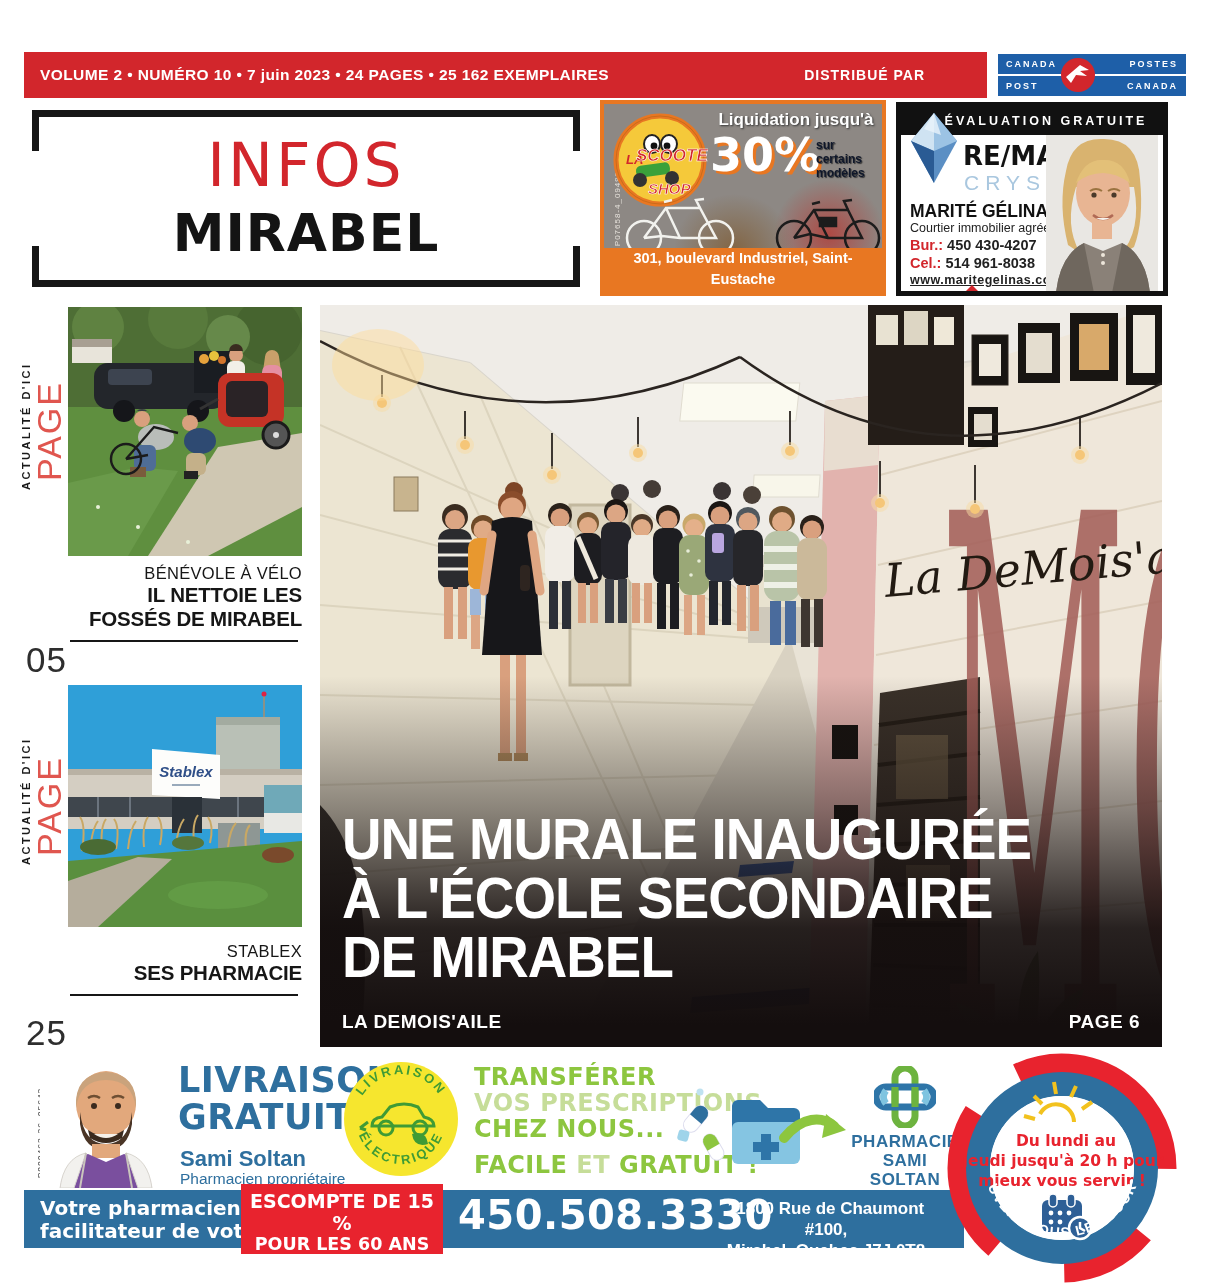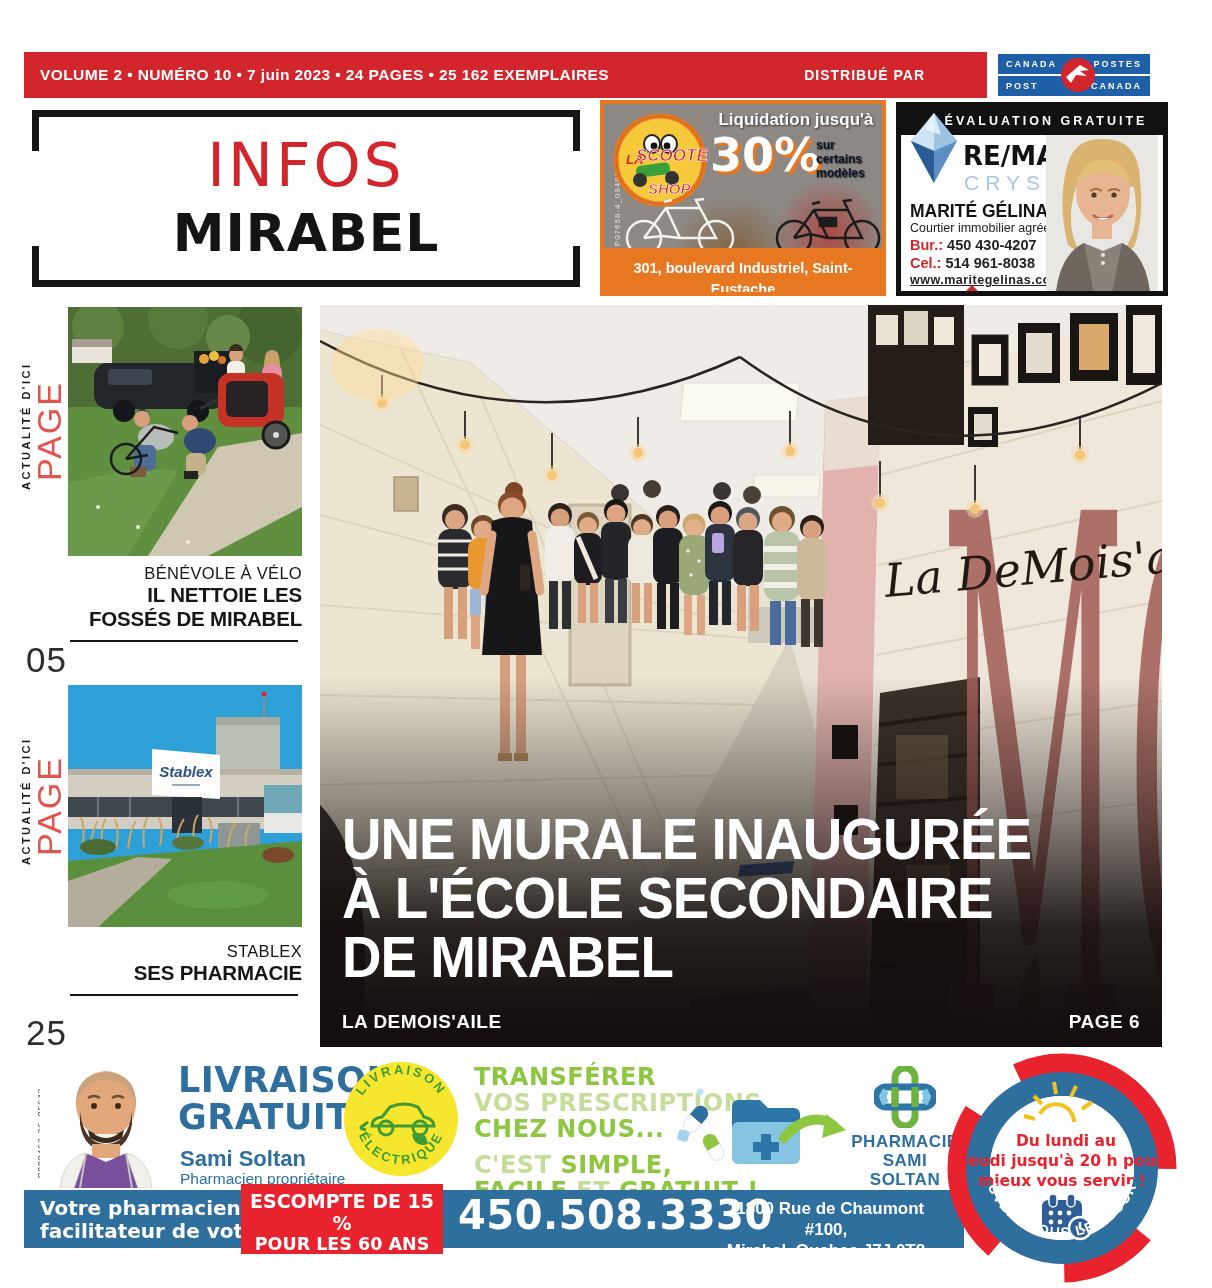--- a/index.html
+++ b/index.html
@@ -5,21 +5,21 @@
   html,body{margin:0;padding:0;background:#ffffff;}
   .page{position:relative;width:1212px;height:1288px;background:#fff;overflow:hidden;
         font-family:"Liberation Sans",sans-serif;color:#161616;}
   .abs{position:absolute;}
 
   
   .red-banner{left:24px;top:52px;width:963px;height:46px;background:#d2262c;color:#fff;
     display:flex;align-items:center;}
   .issue-line{margin-left:16px;font-size:15.5px;font-weight:bold;letter-spacing:.4px;}
   .distributed{position:absolute;right:62px;font-size:14px;font-weight:bold;letter-spacing:1px;}
-  .cpost{left:998px;top:54px;width:152px;height:42px;background:#1e5fa8;color:#fff;}
+  .cpost{left:998px;top:54px;width:188px;height:42px;background:#1e5fa8;color:#fff;}
   .cpost .row{position:absolute;left:0;width:100%;height:20px;display:flex;font-size:9px;
     font-weight:bold;letter-spacing:2px;align-items:center;}
   .cpost .r1{top:0;border-bottom:2px solid #fff;}
   .cpost .r2{top:22px;}
   .cpost .lw{margin-left:8px;}
   .cpost .rw{position:absolute;right:8px;}
   .cpost svg{position:absolute;left:58px;top:3px;}
 
   
   .masthead{left:32px;top:110px;width:548px;height:177px;border-top:7px solid #161616;
@@ -44,21 +44,21 @@
   .sc-30{position:absolute;left:106px;top:24px;font-size:46px;font-weight:bold;color:#fff;
     text-shadow:3px 3px 0 #e87722;font-family:"DejaVu Sans",sans-serif;}
   .sc-qual{position:absolute;left:212px;top:34px;color:#0f172a;font-weight:bold;font-size:12px;line-height:14px;text-shadow:1px 1px 1px #333;}
   .sc-brand1{position:absolute;left:48px;top:154px;color:#f5f2ee;font-weight:bold;font-size:10px;text-shadow:1px 1px 1px #222;}
   .sc-brand2{position:absolute;left:192px;top:152px;color:#f5f2ee;font-weight:bold;font-size:10px;text-shadow:1px 1px 1px #222;}
   .sc-script{position:absolute;font-family:"DejaVu Serif",serif;font-style:italic;font-weight:bold;
     color:#fff;text-shadow:1px 1px 2px #222;transform:rotate(-3deg);}
   .sc-mod1{left:82px;top:158px;font-size:20px;}
   .sc-mod2{left:168px;top:162px;font-size:17px;}
   .sc-band{position:absolute;left:0;bottom:0;width:100%;height:44px;background:#e87722;color:#fff;
-    text-align:center;font-weight:bold;font-size:14.5px;line-height:21px;padding-top:10px;box-sizing:border-box;}
+    text-align:center;font-weight:bold;font-size:14.5px;line-height:21px;padding-top:0;box-sizing:border-box;}
 
   
   .remax{left:896px;top:102px;width:272px;height:194px;background:#fff;border:5px solid #111;
     box-sizing:border-box;overflow:hidden;}
   .rx-band{position:absolute;left:0;top:0;width:100%;height:28px;background:#111;color:#fff;
     font-size:12.5px;font-weight:bold;letter-spacing:3px;line-height:28px;text-align:center;padding-left:28px;box-sizing:border-box;}
   .rx-brand{position:absolute;left:62px;top:34px;font-family:"DejaVu Sans",sans-serif;
     font-weight:bold;font-size:26px;color:#121212;}
   .rx-brand2{position:absolute;left:63px;top:64px;font-size:21px;letter-spacing:6px;color:#a9c7df;}
   .rx-agent{position:absolute;left:9px;top:94px;font-size:17.5px;font-weight:bold;color:#111;}
@@ -640,21 +640,20 @@
           <circle cx="78" cy="68" r="7"></circle>
         <path d="M26,62 l-8,6 m0,0 l6,2"></path>
       </g>
       <path d="M70,74 q14,-4 16,10 q-14,4 -16,-10 z" fill="#3f9b35"></path>
     </svg>
     <div class="ph-transfer">
       <div class="g-b">TRANSFÉRER</div>
       <div class="g-l">VOS PRESCRIPTIONS</div>
       <div class="g-b">CHEZ NOUS...</div>
       <div style="height:10px"></div>
-      <div><span class="g-l">C'EST </span><span class="g-b">SIMPLE,</span></div>
       <div><span class="g-b">FACILE </span><span class="g-l">ET </span><span class="g-b">GRATUIT !</span></div>
     </div>
     <svg class="ph-icons" width="170" height="104" viewBox="0 0 170 104">
       <g transform="rotate(40 20 40)">
         <rect x="13" y="26" width="15" height="30" rx="7.5" fill="#fff" stroke="#dde"></rect>
         <path d="M13,33.5 a7.5,7.5 0 0 1 15,0 v7.5 h-15 z" fill="#2e6f9e"></path>
       </g>
       <g transform="rotate(-30 38 70)">
         <rect x="31" y="55" width="14" height="28" rx="7" fill="#fff" stroke="#dde"></rect>
         <path d="M31,62 a7,7 0 0 1 14,0 v7 h-14 z" fill="#8dc63f"></path>

